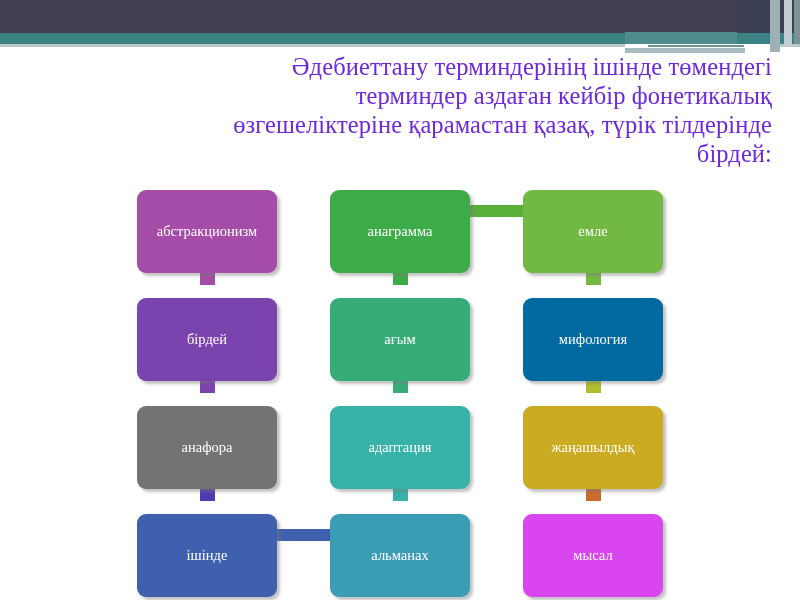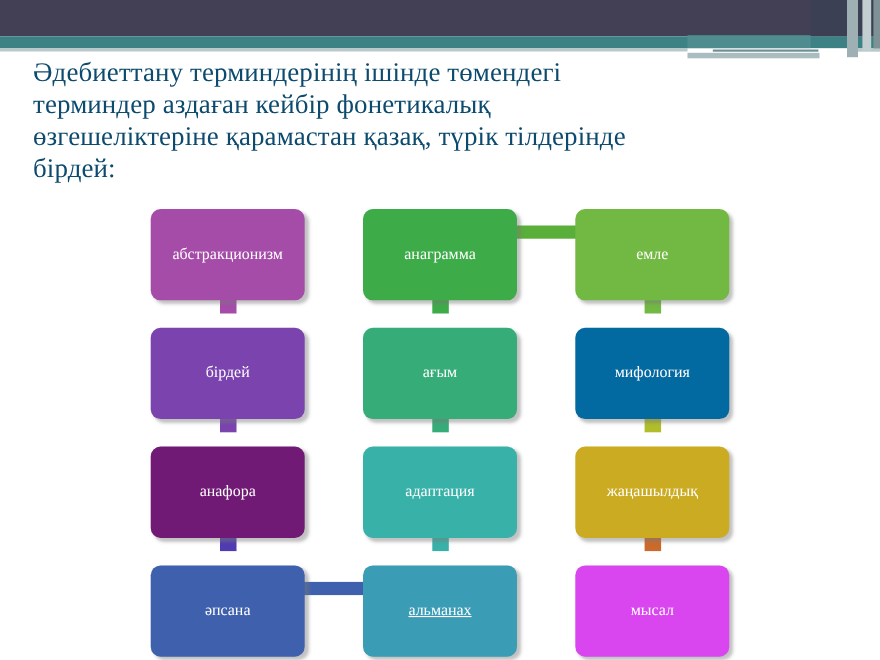--- a/index.html
+++ b/index.html
@@ -21,22 +21,23 @@
   #header-notch{position:absolute;left:625px;top:32px;width:112px;height:12px;background:#4f8c90;}
   #header-notch-white{position:absolute;left:625px;top:44px;width:145px;height:4px;background:#ffffff;}
   #header-notch-pale{position:absolute;left:625px;top:48px;width:120px;height:5px;background:#a9bcc0;}
   #header-rule{position:absolute;left:648px;top:45px;width:96px;height:2px;background:#6f8f94;}
   #header-thin-line{position:absolute;left:0px;top:47px;width:625px;height:2px;background:#ffffff;}
 
   
   #slide-title{
     position:absolute;left:30px;top:52px;width:742px;
     font-family:"Liberation Serif", serif;
-    font-size:24.5px;line-height:29px;color:#0c4a6e;
+    font-size:24.5px;line-height:29px;color:#6d28d9;
     letter-spacing:.1px;
+    text-align:right;
   }
 
   
   #diagram{position:absolute;left:0;top:0;width:800px;height:600px;}
 
   .node{
     position:absolute;width:140px;height:83px;border-radius:9px;
     display:flex;align-items:center;justify-content:center;text-align:center;
     color:#ffffff;font-family:"Liberation Serif", serif;font-size:14.5px;
     line-height:17px;padding:0 9px;box-sizing:border-box;
@@ -93,31 +94,31 @@
     </div>
     <div class="node" style="left: 137px; top: 298px; background: rgb(122, 67, 174);">
       <span>бірдей</span>
     </div>
     <div class="node" style="left: 330px; top: 298px; background: rgb(54, 172, 120);">
       <span>ағым</span>
     </div>
     <div class="node" style="left: 523px; top: 298px; background: #0369a1;">
       <span>мифология</span>
     </div>
-    <div class="node" style="left: 137px; top: 406px; background: #701a75;">
+    <div class="node" style="left: 137px; top: 406px; background: #737373;">
       <span>анафора</span>
     </div>
     <div class="node" style="left: 330px; top: 406px; background: rgb(56, 178, 169);">
       <span>адаптация</span>
     </div>
     <div class="node" style="left: 523px; top: 406px; background: rgb(203, 171, 33);">
       <span>жаңашылдық</span>
     </div>
     <div class="node" style="left: 137px; top: 514px; background: rgb(63, 97, 173);">
-      <span>әпсана</span>
+      <span>ішінде</span>
     </div>
-    <div class="node" style="left: 330px; top: 514px; background: rgb(59, 156, 181); text-decoration: underline;">
+    <div class="node" style="left: 330px; top: 514px; background: rgb(59, 156, 181);">
       <span>альманах</span>
     </div>
     <div class="node" style="left: 523px; top: 514px; background: #d946ef;">
       <span>мысал</span>
     </div>
   </div>
 
 </body></html>

